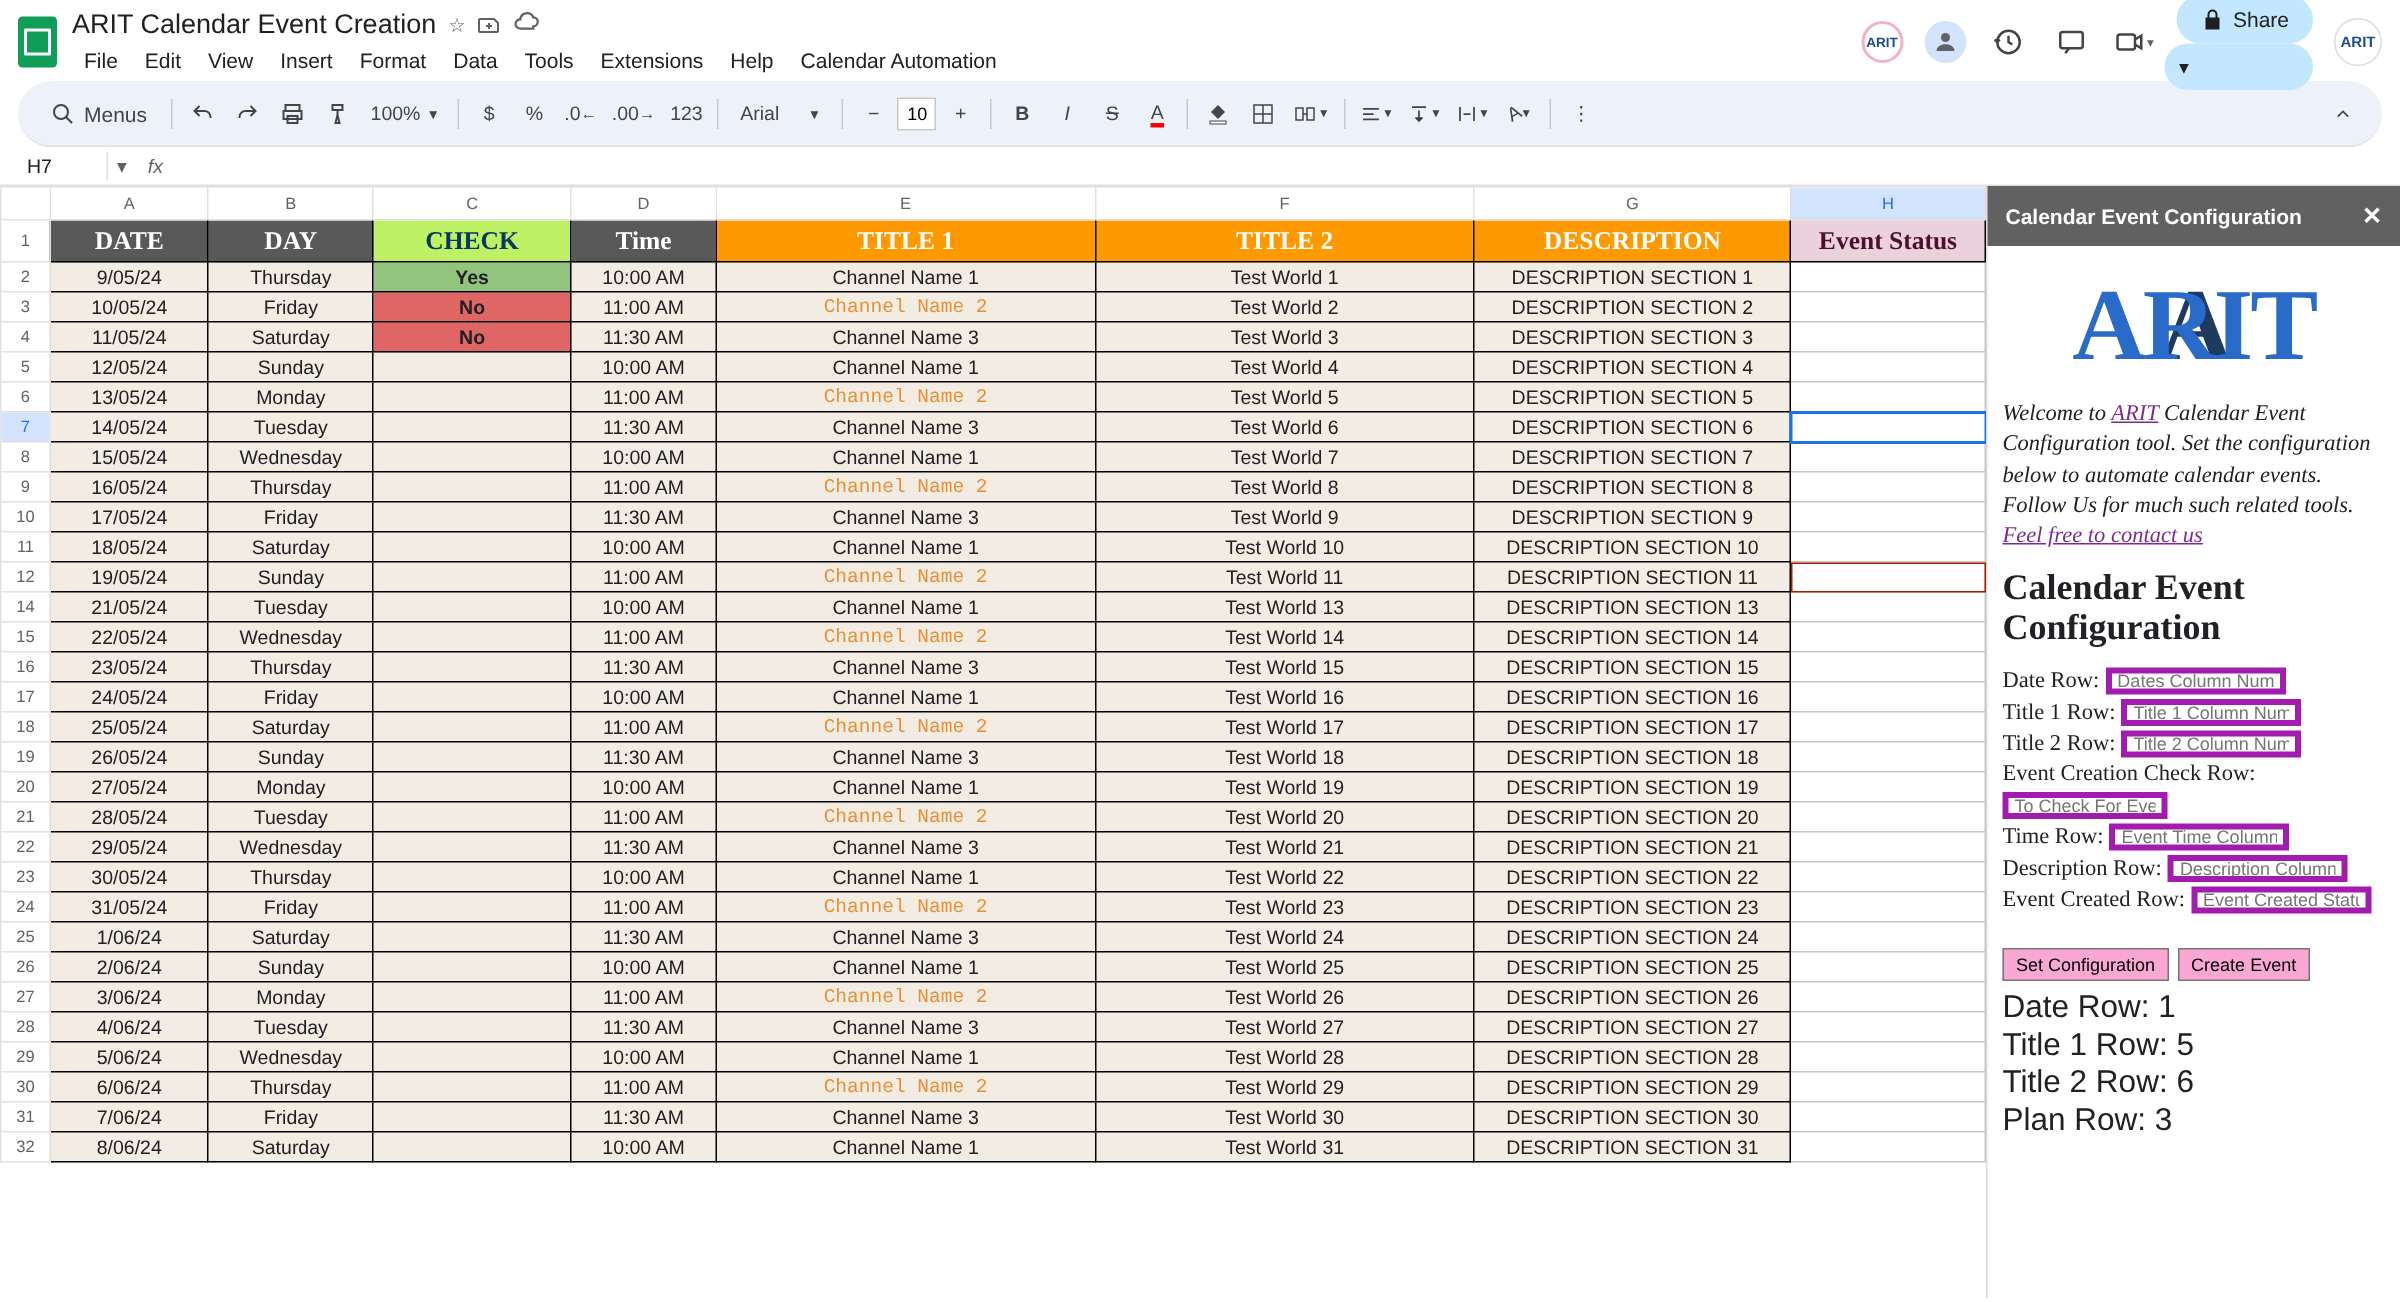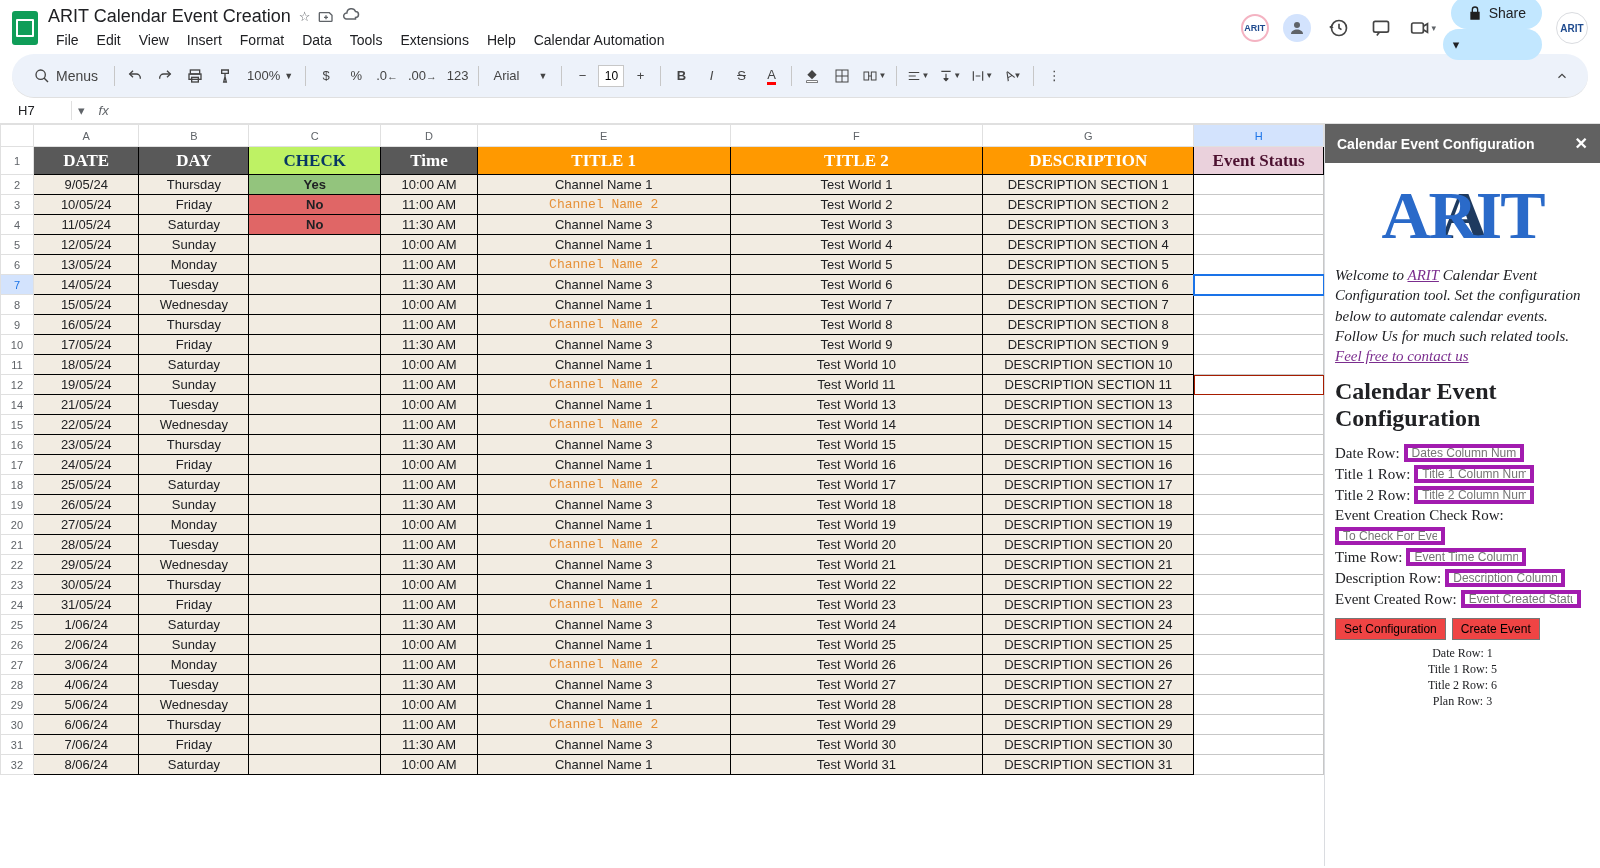--- a/index.html
+++ b/index.html
@@ -82,22 +82,22 @@
 .sidebar-body { flex: 1; overflow-y: auto; padding: 8px 10px; }
 .logo-img { text-align: center; padding: 10px 0 16px; font-family: 'Times New Roman', serif; font-size: 68px; font-weight: bold; color: #2a6ac9; letter-spacing: -2px; line-height: 1; position: relative; }
 .logo-img .a-dark { color: #1e3a5f; }
 .welcome-text { font-family: 'Times New Roman', serif; font-style: italic; font-size: 15px; line-height: 1.35; margin-bottom: 12px; }
 .welcome-text a { color: #7b2d8e; text-decoration: underline; }
 .sb-h2 { font-family: 'Times New Roman', serif; font-size: 24px; font-weight: bold; margin: 6px 0 12px; }
 .form-row { font-family: 'Times New Roman', serif; font-size: 15px; margin-bottom: 3px; display: flex; align-items: center; flex-wrap: wrap; gap: 4px; }
 .form-row input { font-family: Arial; font-size: 12px; padding: 1px 4px; border: 4px solid #a21caf; height: 18px; width: 120px; color: #757575; }
 .form-row input.wide { width: 110px; }
 .btn-row { display: flex; gap: 6px; margin: 10px 0 6px; }
-.sb-btn { font-family: Arial; font-size: 12px; padding: 3px 8px; border: 1px solid #767676; background: #ef4444; cursor: pointer; }
-.result-line { font-family: Liberation Serif, serif; font-size: 12px; margin-bottom: 1px; text-align: center; }
+.sb-btn { font-family: Arial; font-size: 12px; padding: 3px 8px; border: 1px solid #767676; background: #f9a8d4; cursor: pointer; margin-top: 13px; }
+.result-line { font-family: Liberation Sans, sans-serif; font-size: 21px; margin-bottom: 1px; }
 
 svg { display: block; }
 </style>
 </head>
 <body>
 
 <div class="top-bar">
   <div class="sheets-logo"></div>
   <div class="doc-title">
     <div class="doc-title-row">

